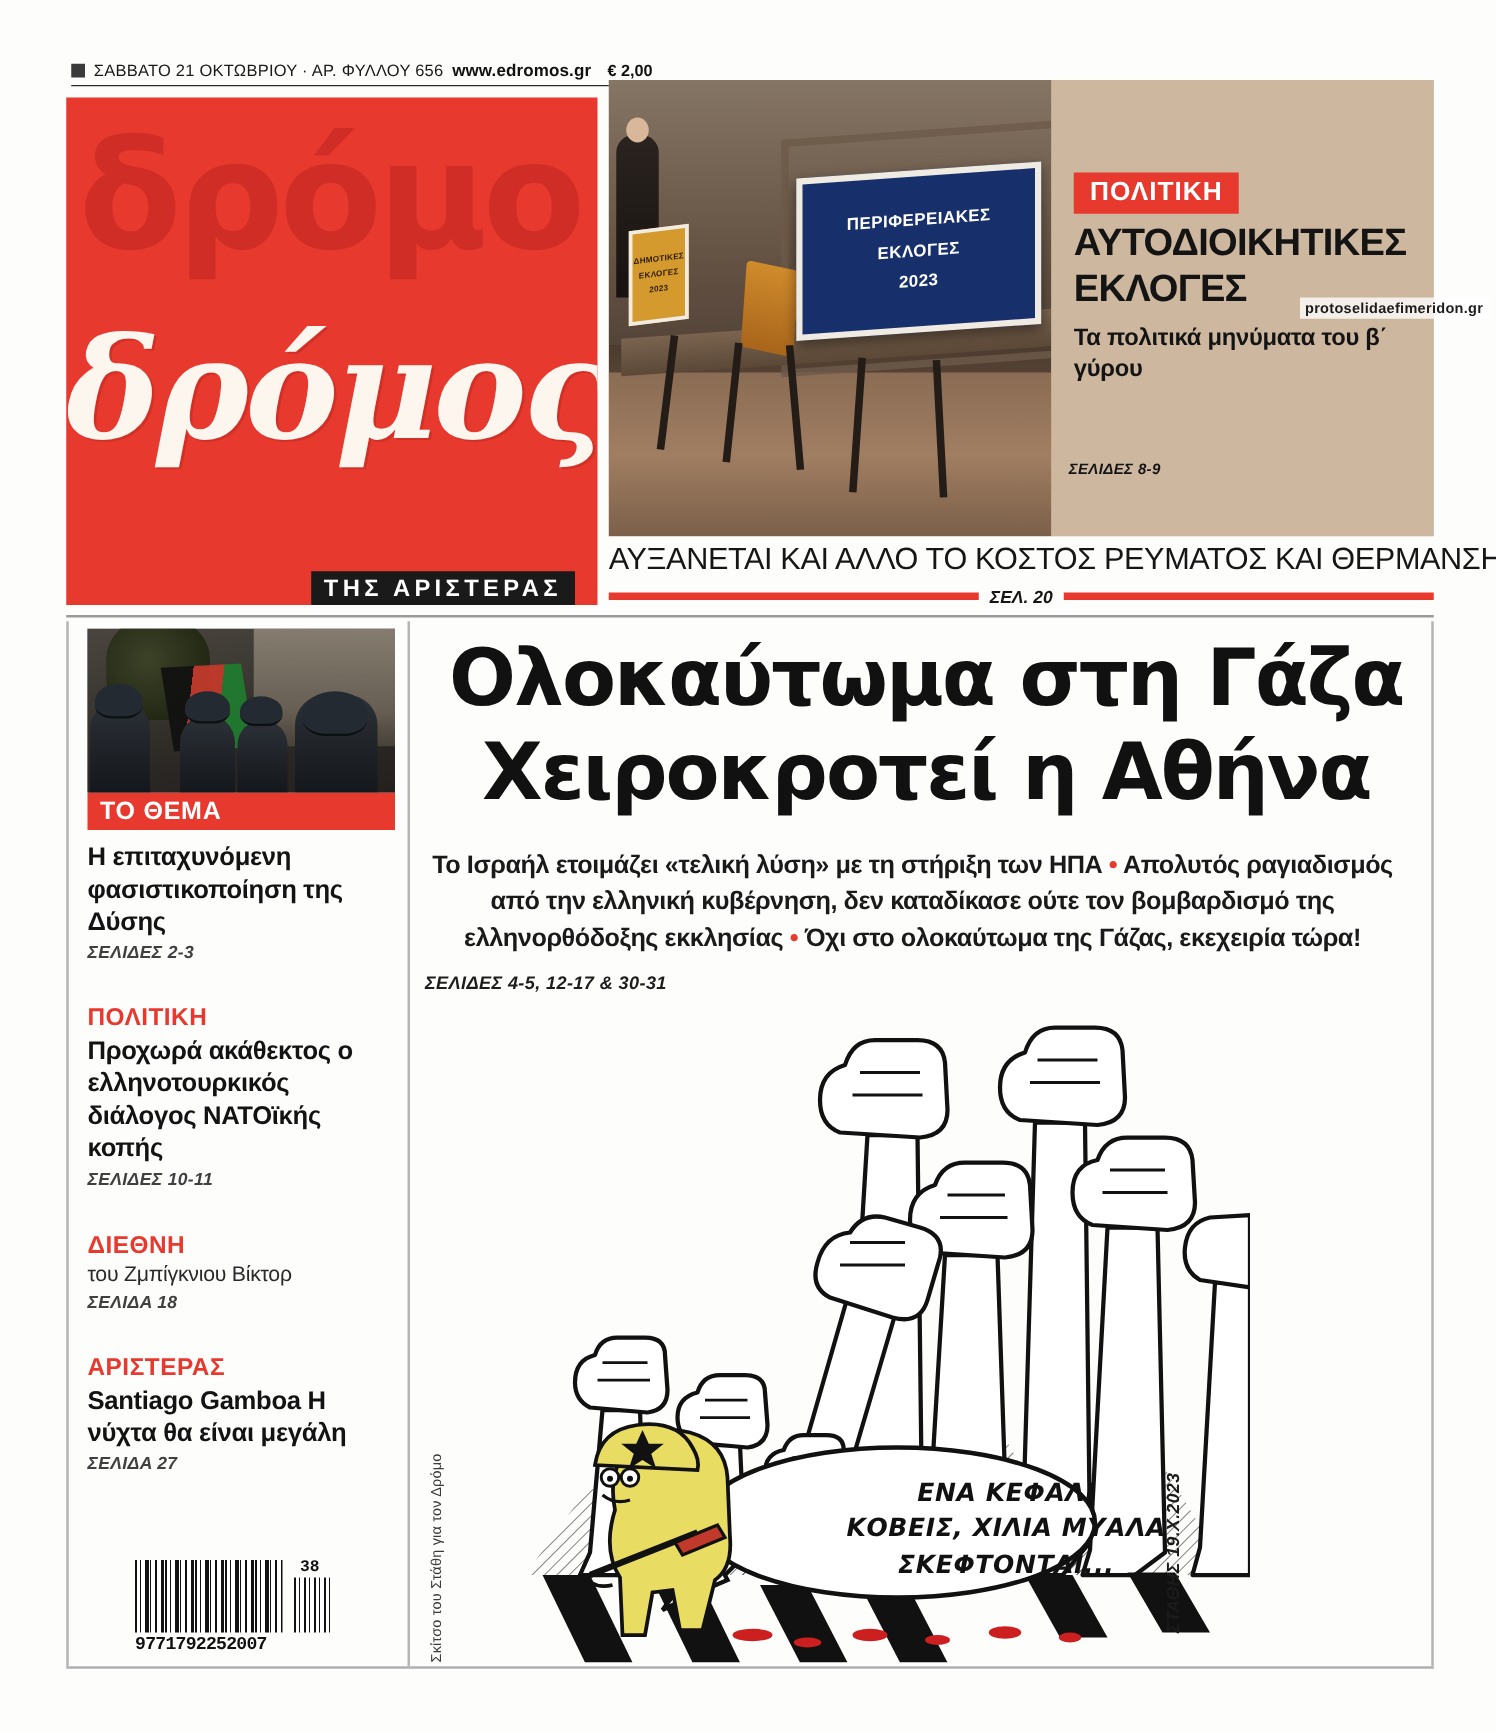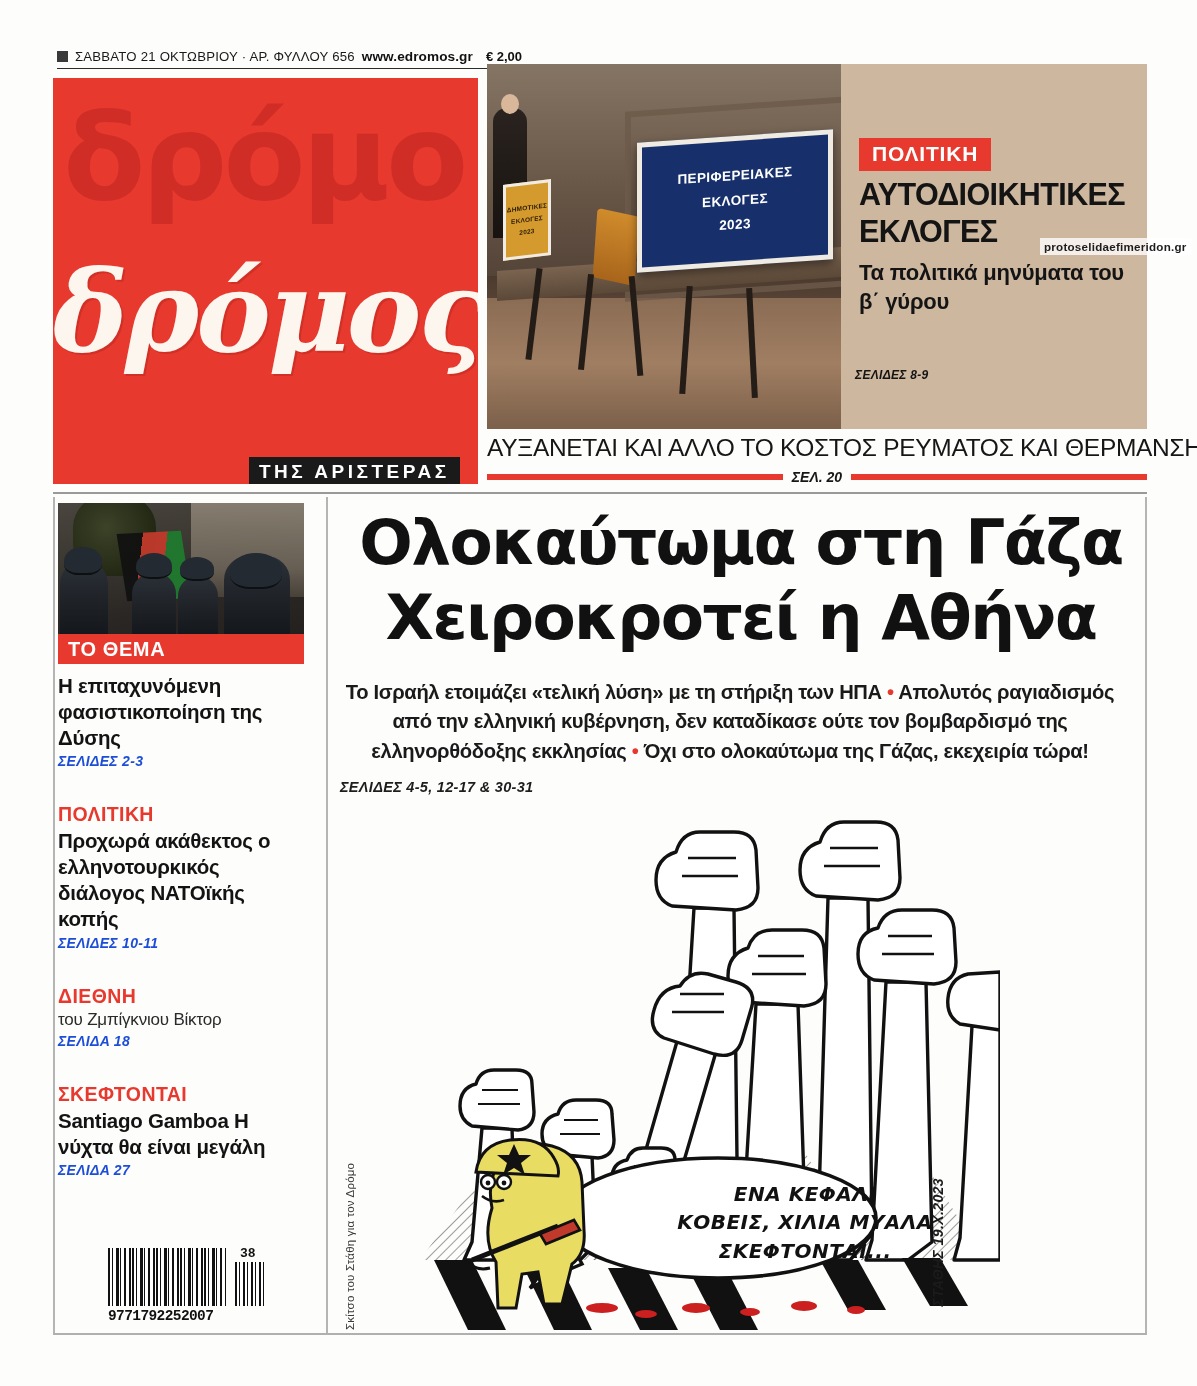--- a/index.html
+++ b/index.html
@@ -209,21 +209,21 @@
     font-size: 30.5px;
     font-weight: bold;
     line-height: 1.22;
     letter-spacing: -0.6px;
   }
   .top-sub {
     position: absolute;
     left: 18px; top: 194px;
     width: 280px;
     color: #141414;
-    font-size: 22px;
+    font-size: 19px;
     font-weight: bold;
     line-height: 1.33;
     letter-spacing: -0.2px;
   }
   .top-pages {
     position: absolute;
     left: 14px; top: 304px;
     color: #141414;
     font-size: 12px;
     font-weight: bold;
@@ -281,21 +281,21 @@
     width: 1.5px; height: 836px; background: #b5b5b5;
   }
   .vline-right {
     position: absolute; left: 1145px; top: 497px;
     width: 1.5px; height: 836px; background: #b5b5b5;
   }
 
   
   .sidebar {
     position: absolute;
-    left: 58px; top: 503px;
+    left: 70px; top: 503px;
     width: 246px;
   }
   .sb-photo {
     width: 246px; height: 131px;
     overflow: hidden;
     position: relative;
     background: #2d2a27;
   }
   .sb-bg {
     position:absolute; inset:0;
@@ -346,21 +346,21 @@
   }
   .sb-title {
     color: #131313; font-size: 20.5px; font-weight: bold;
     line-height: 1.26; letter-spacing: -0.25px;
   }
   .sb-author {
     color: #2a2a2a; font-size: 17px; font-weight: 400;
     margin-top: 1px; letter-spacing: -0.2px;
   }
   .sb-pages {
-    color: #1d4ed8; font-size: 14px; font-style: italic;
+    color: #404040; font-size: 14px; font-style: italic;
     font-weight: bold; margin-top: 3px; letter-spacing: .3px;
   }
   .sb-gap { height: 22px; }
 
   
   .barcode-wrap {
     position: absolute;
     left: 108px; top: 1248px;
     width: 160px;
   }
@@ -592,21 +592,21 @@
 
     <div class="sb-item">
       <div class="sb-kicker">ΔΙΕΘΝΗ</div>
       <div class="sb-author">του Ζμπίγκνιου Βίκτορ</div>
       <div class="sb-pages">ΣΕΛΙΔΑ 18</div>
     </div>
 
     <div class="sb-gap"></div>
 
     <div class="sb-item">
-      <div class="sb-kicker">ΣΚΕΦΤΟΝΤΑΙ</div>
+      <div class="sb-kicker">ΑΡΙΣΤΕΡΑΣ</div>
       <div class="sb-title">Santiago Gamboa Η νύχτα θα είναι μεγάλη</div>
       <div class="sb-pages">ΣΕΛΙΔΑ 27</div>
     </div>
   </div>
 
   <div class="barcode-wrap">
     <div class="bc-row">
       <div class="bc-main"></div>
       <div class="bc-addon"></div>
     </div>

